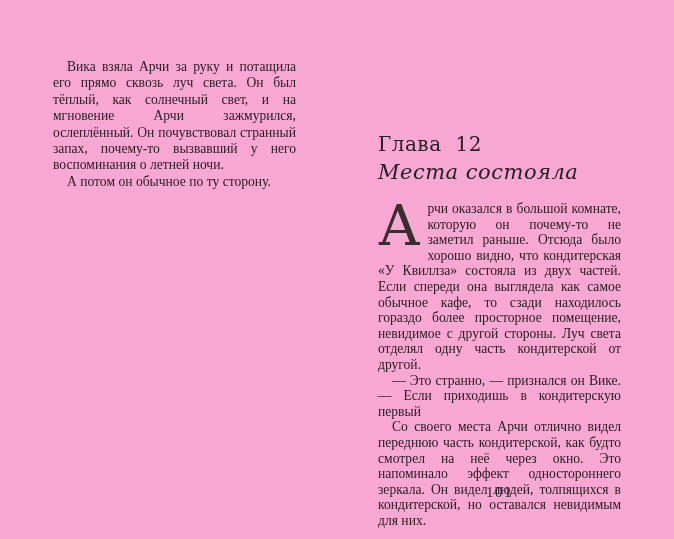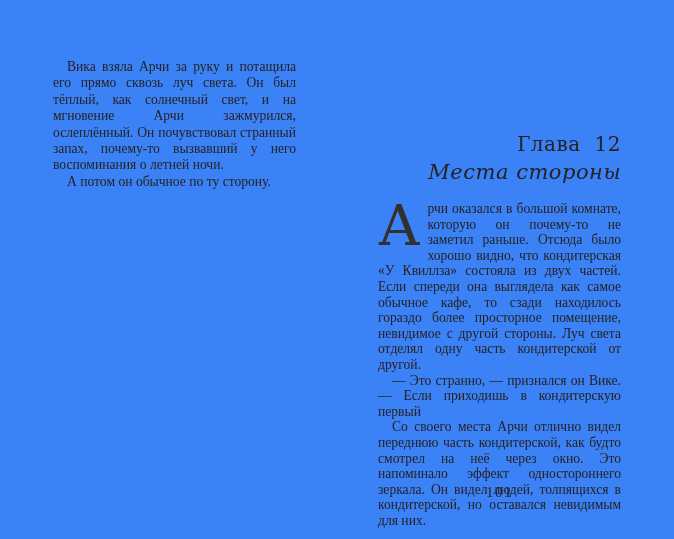--- a/index.html
+++ b/index.html
@@ -4,21 +4,21 @@
 <style>
   html, body {
     margin: 0;
     padding: 0;
     background: #ffffff;
   }
   .screen {
     position: relative;
     width: 674px;
     height: 539px;
-    background: #3b82f6;
+    background: #f9a8d4;
     overflow: hidden;
     font-family: "Liberation Serif", "DejaVu Serif", serif;
     color: #262122;
   }
   .page {
     position: absolute;
     top: 0;
     width: 337px;
     height: 539px;
   }
@@ -57,21 +57,21 @@
     height: 46px;
     margin: 2px 7px 0 0;
     color: #33302e;
   }
 
   .chapter-head {
     position: absolute;
     left: 41px;   
     top: 132px;
     width: 243px;
-    text-align: right;
+    text-align: left;
     font-family: "DejaVu Serif", serif;
     color: #262122;
   }
   .chapter-label {
     font-size: 20px;
     letter-spacing: 0.5px;
     word-spacing: 7px;
   }
   .chapter-title {
     margin-top: 4px;
@@ -98,21 +98,21 @@
   <div class="page page-left">
     <div class="text-block left-body" id="left-paragraphs">
         <p class="para indent">Вика взяла Арчи за руку и потащила его прямо сквозь луч света. Он был тёплый, как солнечный свет, и на мгновение Арчи зажмурился, ослеплённый. Он почувство­вал странный запах, почему-то вызвав­ший у него воспоминания о летней ночи.</p>
         <p class="para indent">А потом он обычное по ту сторону.</p>
       </div>
   </div>
 
   <div class="page page-right">
     <div class="chapter-head">
       <div class="chapter-label">Глава 12</div>
-      <div class="chapter-title">Места стороны</div>
+      <div class="chapter-title">Места состояла</div>
     </div>
 
     <div class="text-block right-body" id="right-paragraphs">
         <p class="para"><span class="dropcap">А</span>рчи оказался в большой комнате, которую он почему-то не заметил раньше. Отсюда было хорошо вид­но, что кондитерская «У Квиллза» состояла из двух частей. Если спереди она выгляде­ла как самое обычное кафе, то сзади на­ходилось гораздо более просторное поме­щение, невидимое с другой стороны. Луч света отделял одну часть кондитерской от другой.</p>
         <p class="para indent jlast">— Это странно, — признался он Вике. — Если приходишь в кондитерскую первый</p>
         <p class="para indent">Со своего места Арчи отлично видел переднюю часть кондитерской, как будто смотрел на неё через окно. Это напомина­ло эффект одностороннего зеркала. Он ви­дел людей, толпящихся в кондитерской, но оставался невидимым для них.</p>
       </div>
 
     <div class="folio">101</div>
   </div>

